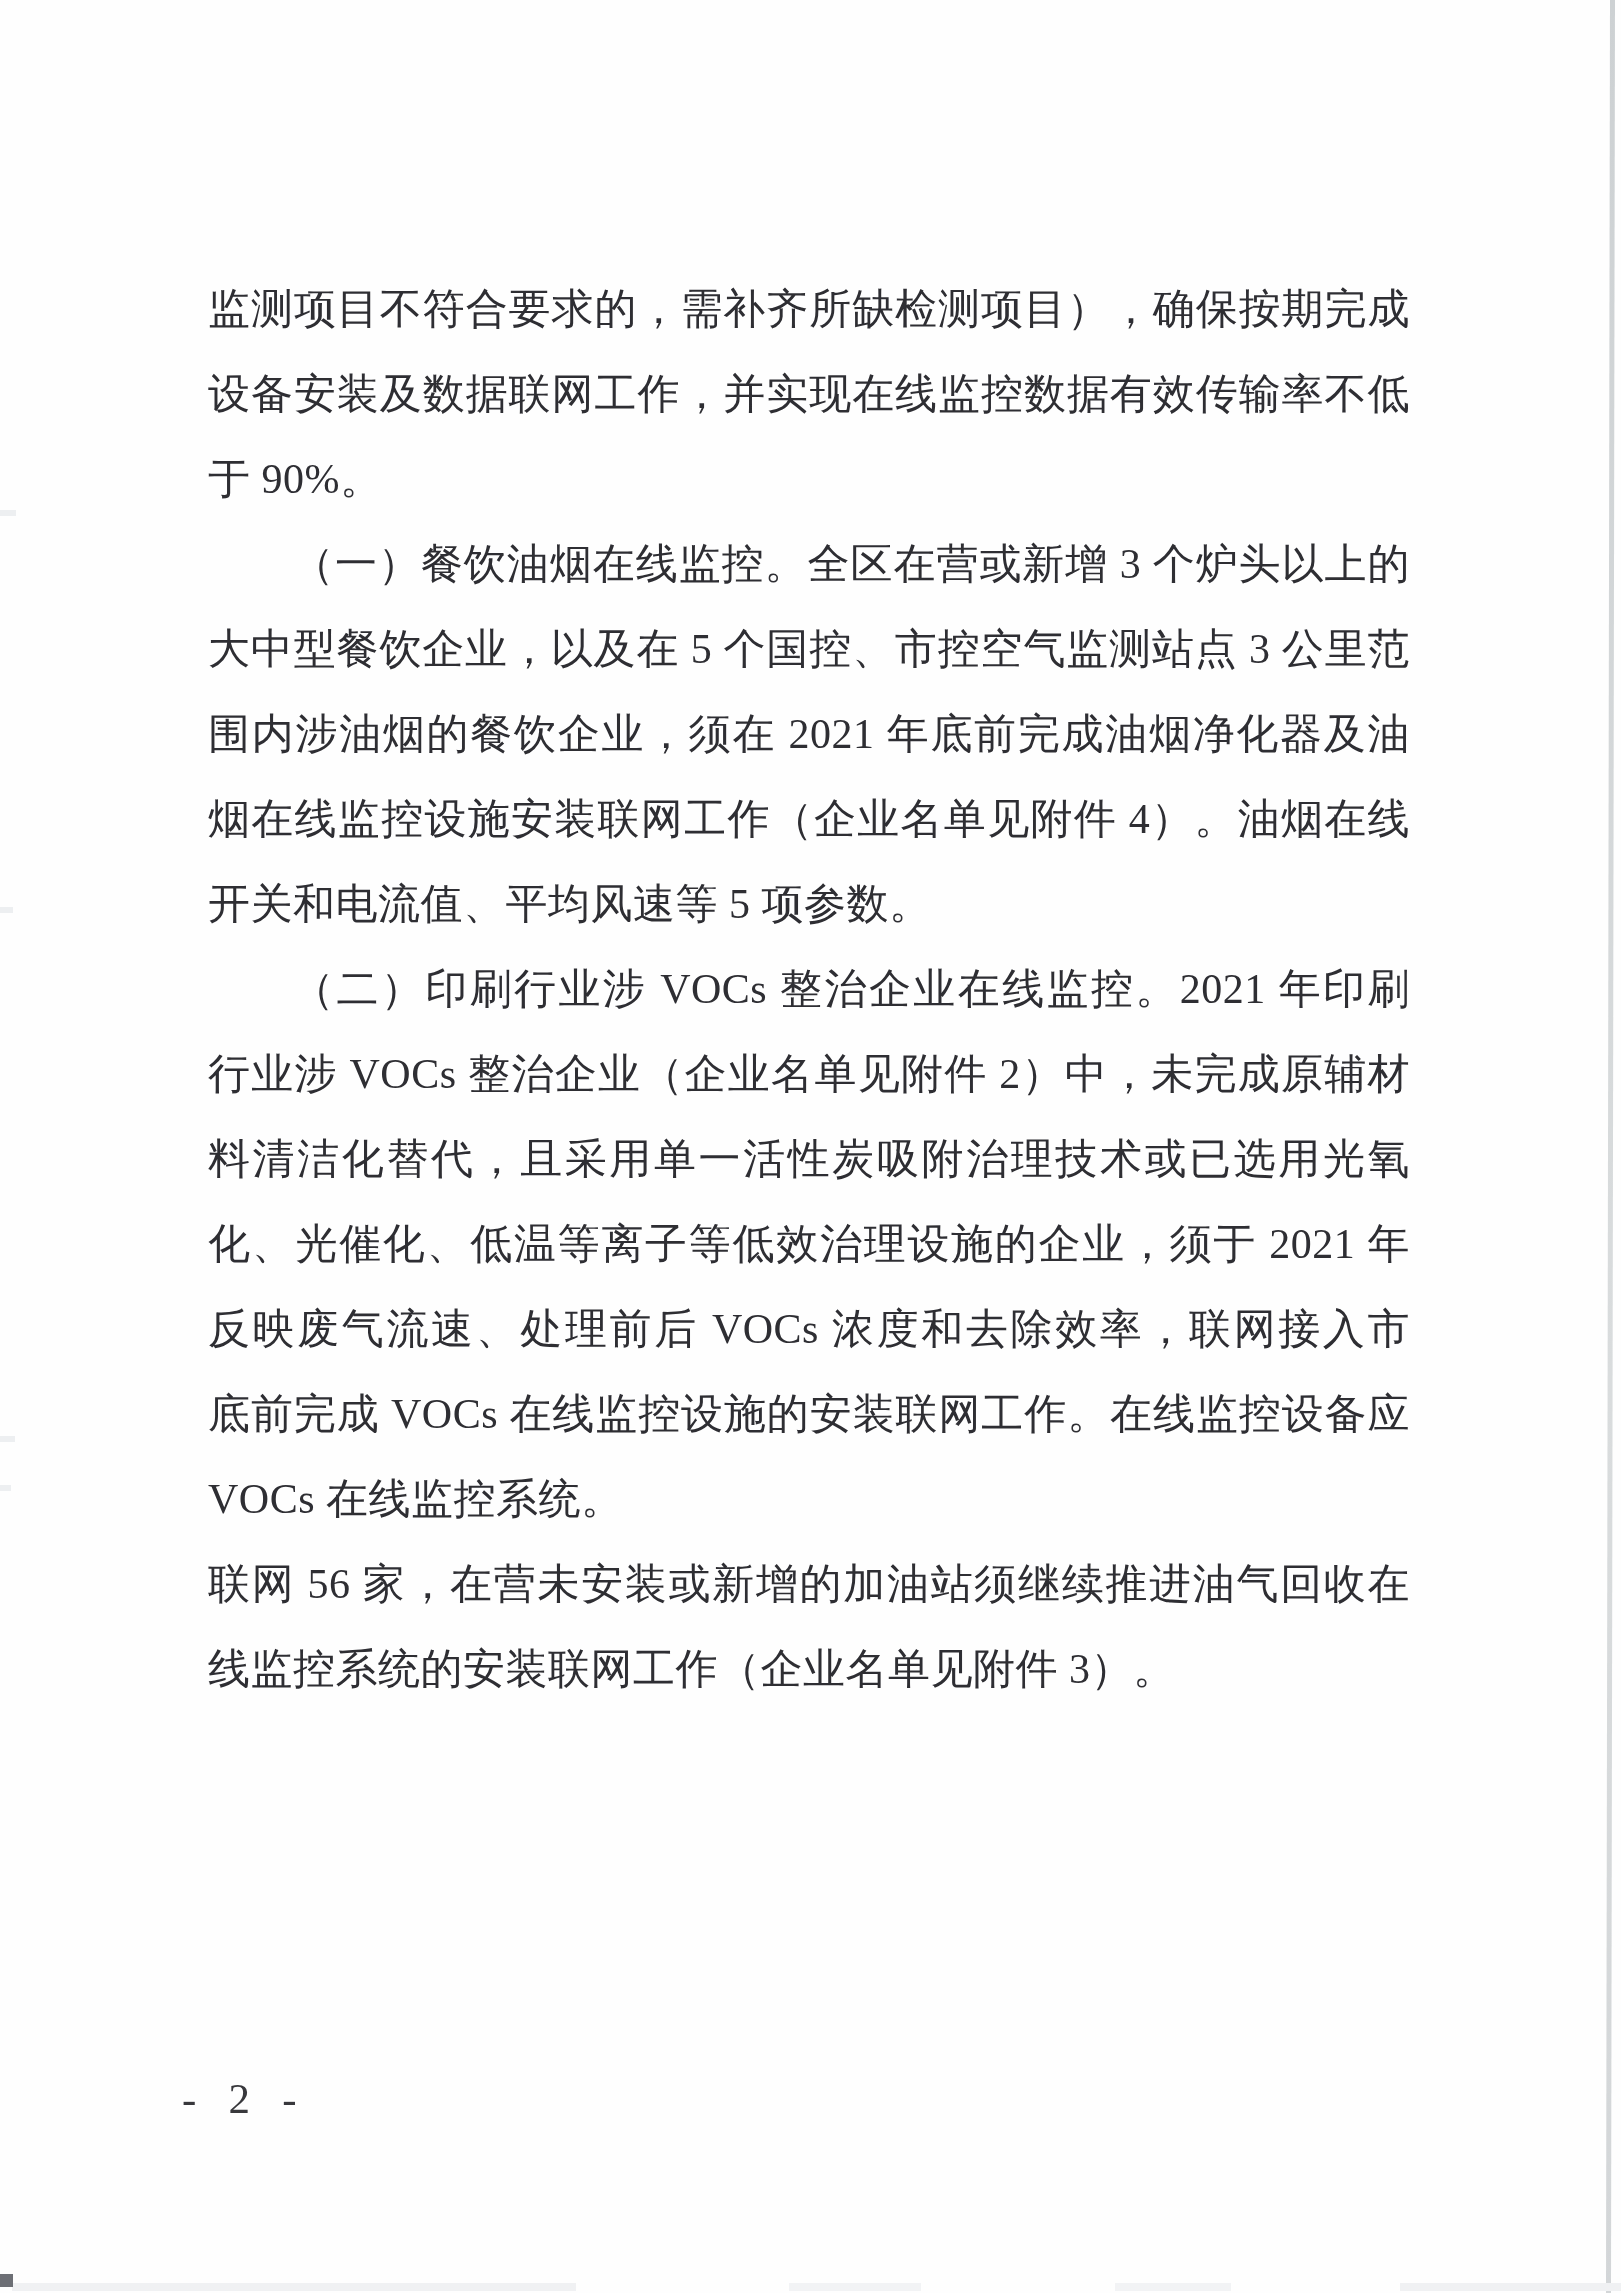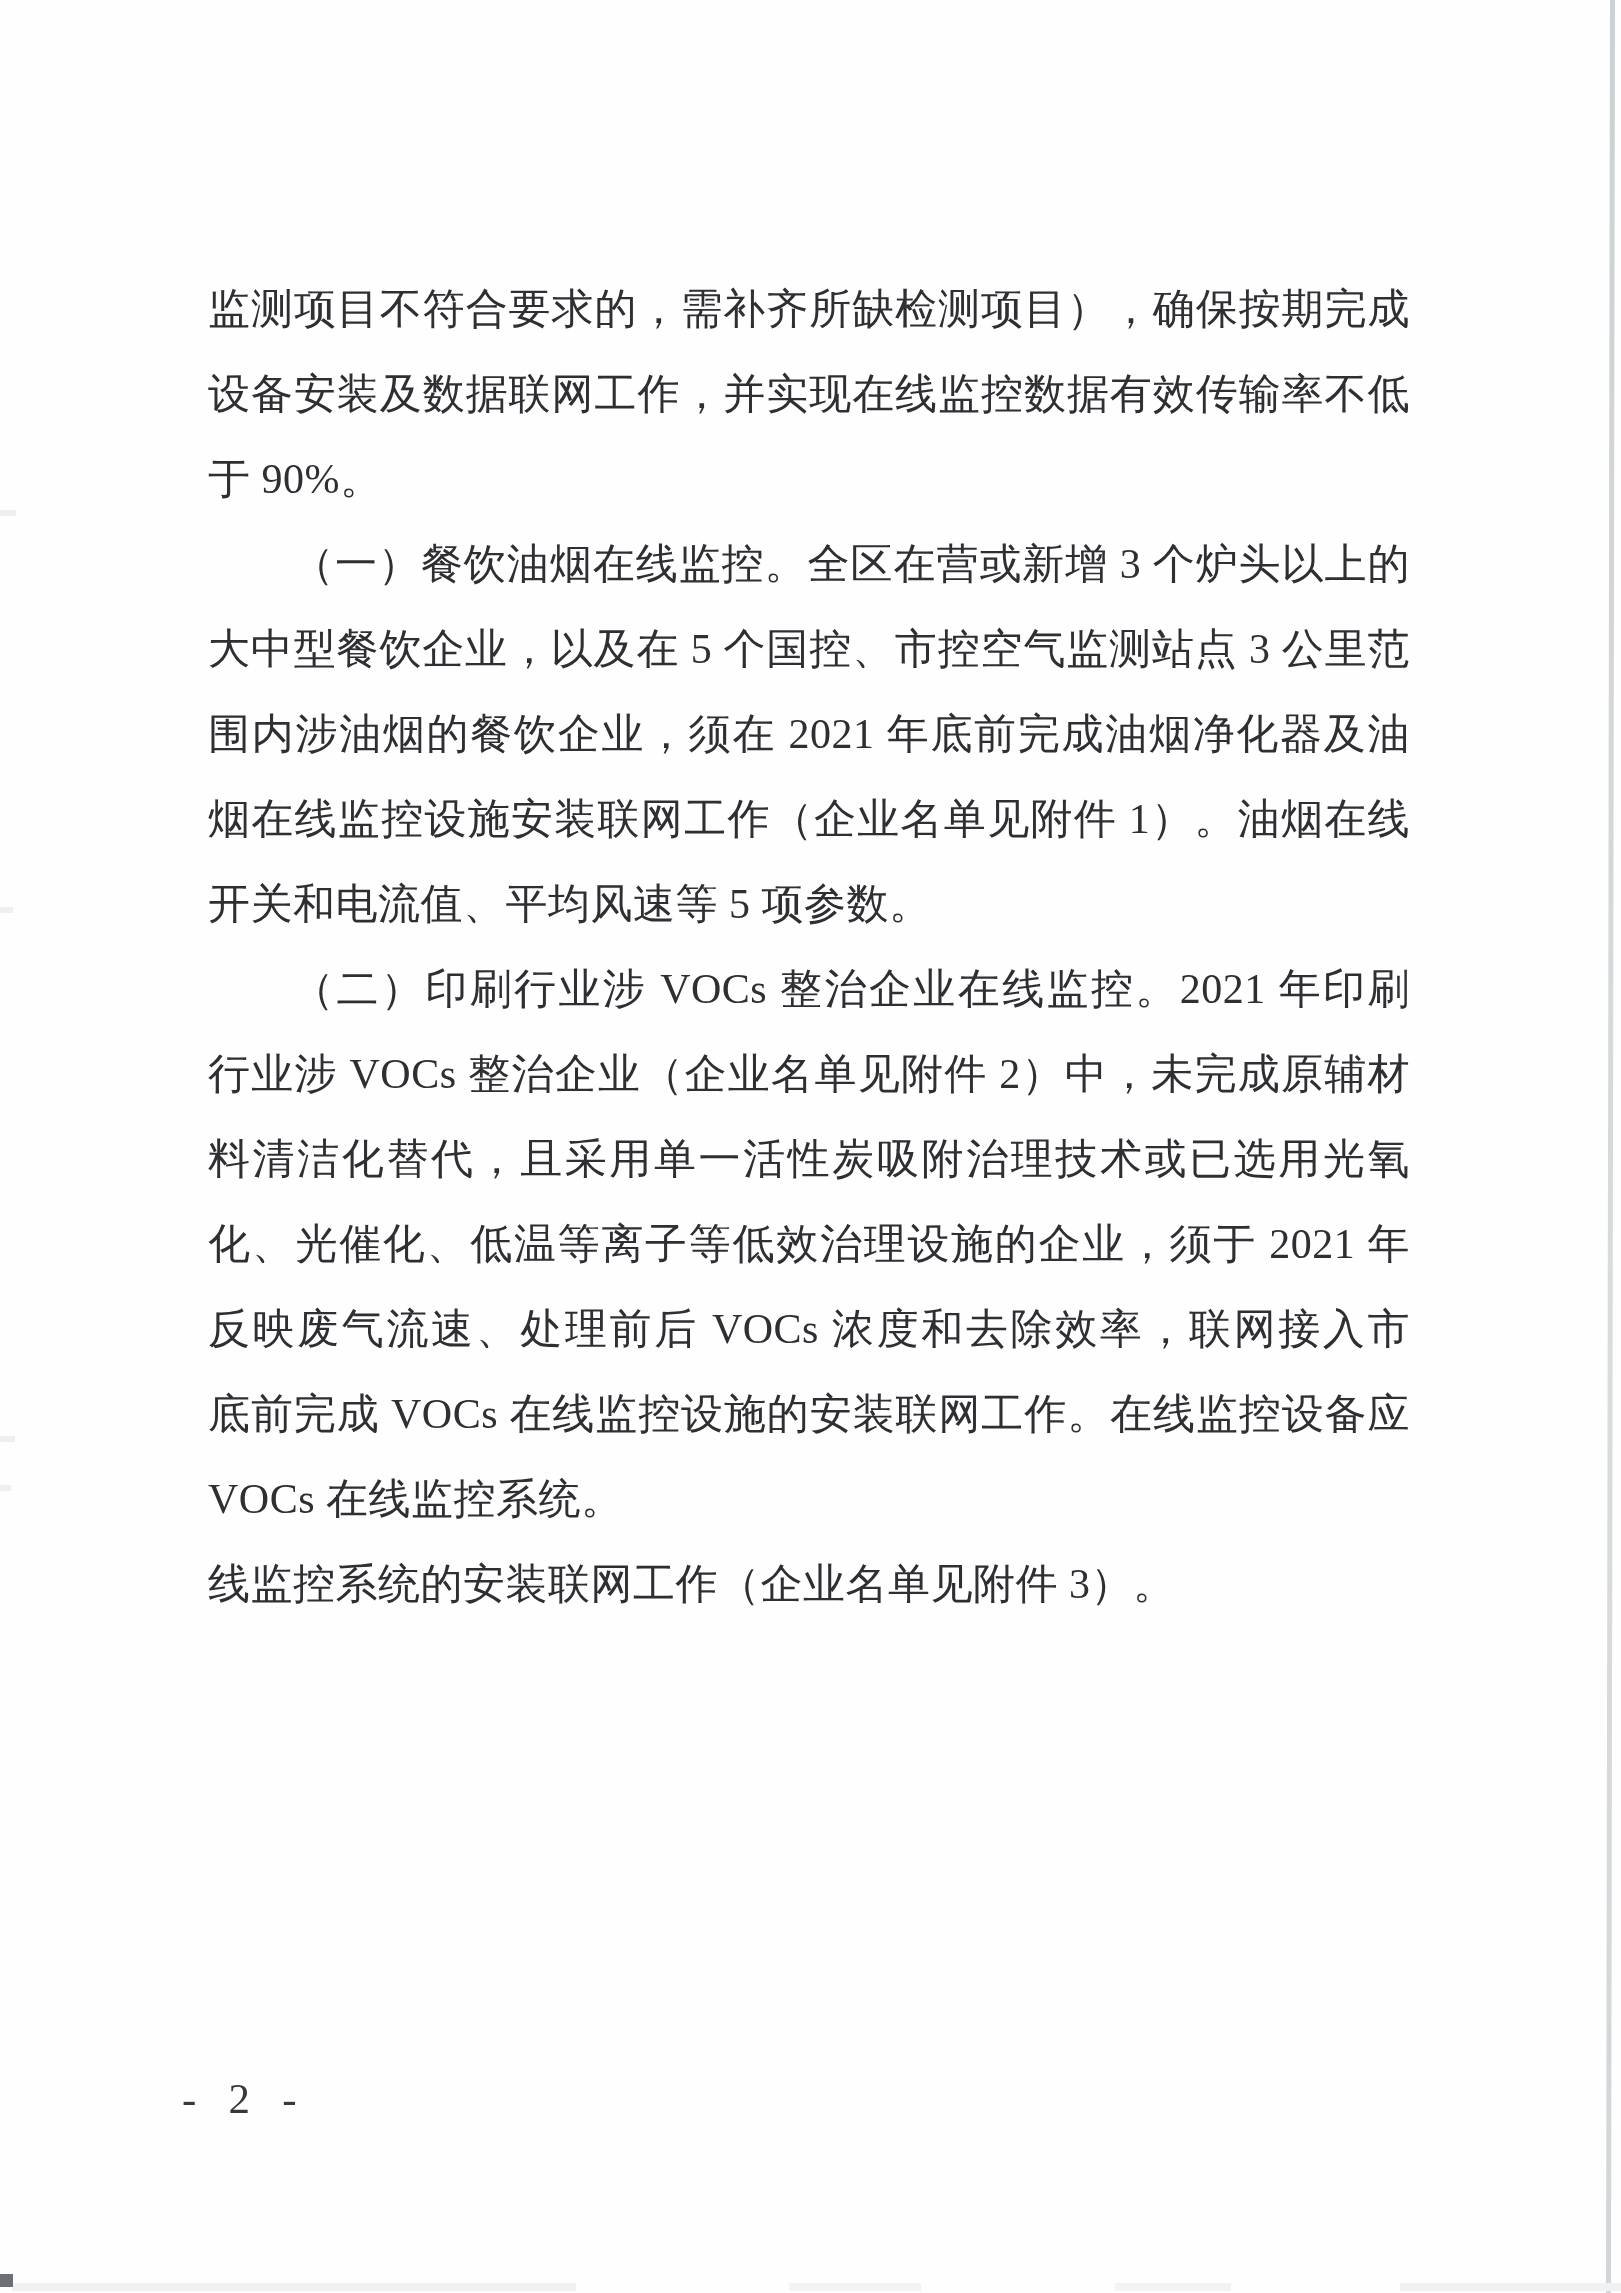--- a/index.html
+++ b/index.html
@@ -82,29 +82,30 @@
 
 <div class="page">
 
   <main class="body-text">
       <div class="line just">监测项目不符合要求的，需补齐所缺检测项目），确保按期完成</div>
       <div class="line just">设备安装及数据联网工作，并实现在线监控数据有效传输率不低</div>
       <div class="line">于 90%。</div>
       <div class="line just indent">（一）餐饮油烟在线监控。全区在营或新增 3 个炉头以上的</div>
       <div class="line just">大中型餐饮企业，以及在 5 个国控、市控空气监测站点 3 公里范</div>
       <div class="line just">围内涉油烟的餐饮企业，须在 2021 年底前完成油烟净化器及油</div>
-      <div class="line just">烟在线监控设施安装联网工作（企业名单见附件 1）。油烟在线</div>
+      <div class="line just">烟在线监控设施安装联网工作（企业名单见附件 4）。油烟在线</div>
       <div class="line">开关和电流值、平均风速等 5 项参数。</div>
       <div class="line just indent">（二）印刷行业涉 VOCs 整治企业在线监控。2021 年印刷</div>
       <div class="line just">行业涉 VOCs 整治企业（企业名单见附件 2）中，未完成原辅材</div>
       <div class="line just">料清洁化替代，且采用单一活性炭吸附治理技术或已选用光氧</div>
       <div class="line just">化、光催化、低温等离子等低效治理设施的企业，须于 2021 年</div>
       <div class="line just">反映废气流速、处理前后 VOCs 浓度和去除效率，联网接入市</div>
       <div class="line just">底前完成 VOCs 在线监控设施的安装联网工作。在线监控设备应</div>
       <div class="line">VOCs 在线监控系统。</div>
+      <div class="line just">联网 56 家，在营未安装或新增的加油站须继续推进油气回收在</div>
       <div class="line">线监控系统的安装联网工作（企业名单见附件 3）。</div>
     </main>
 
   <div class="page-number">- 2 -</div>
 
   <div class="edge-line"></div>
   <div class="strip s1"></div>
   <div class="strip s2"></div>
   <div class="strip s3"></div>
   <div class="strip s4"></div>

